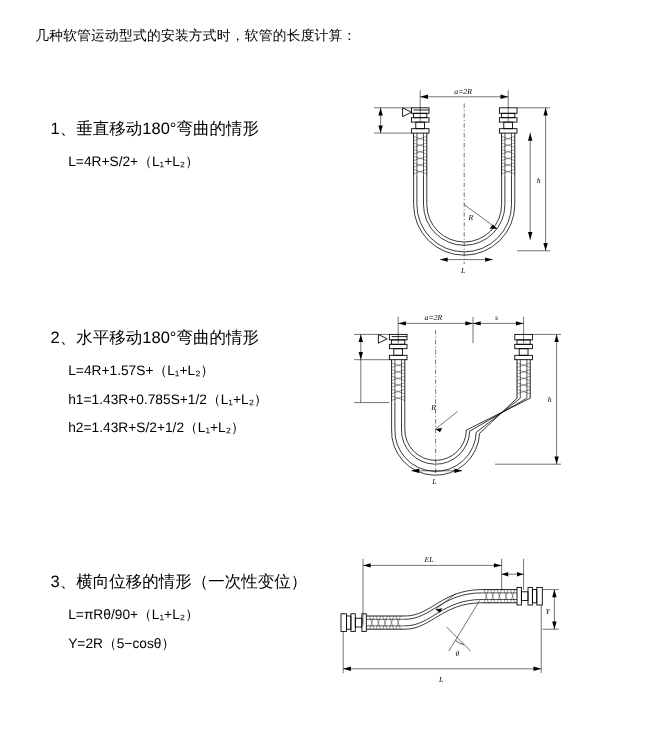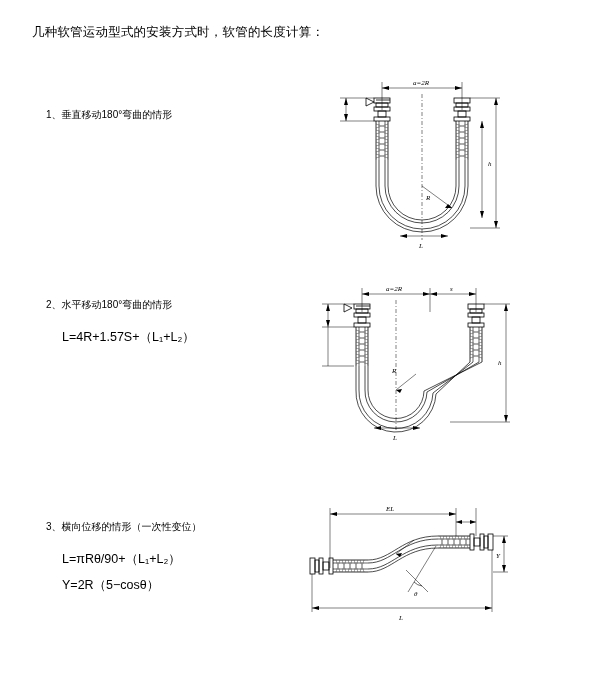--- a/index.html
+++ b/index.html
@@ -34,21 +34,21 @@
     width: 600px;
   }
   .sec1 { top: 108px; }
   .sec2 { top: 298px; }
   .sec3 { top: 520px; }
 
   .sec-title {
     position: absolute;
     left: 46px;
     top: 0;
-    font-size: 10px;
+    font-size: 15px;
     white-space: nowrap;
   }
   .formulas {
     position: absolute;
     left: 62px;
     top: 26px;
   }
   .formula {
     font-size: 12.5px;
     line-height: 26px;
@@ -73,20 +73,21 @@
 </head>
 <body>
 
 <div class="page">
 
   <div class="heading">几种软管运动型式的安装方式时，软管的长度计算：</div>
 
   <div class="section sec1">
     <div class="sec-title">1、垂直移动180°弯曲的情形</div>
     <div class="formulas">
+      <div class="formula">L=4R+S/2+（L₁+L₂）</div>
     </div>
 
     <div class="figure fig1">
       <svg width="230" height="210" viewBox="0 0 230 210">
 
         <g>
           <line class="dim" x1="82" y1="14" x2="82" y2="42"></line>
           <line class="dim" x1="162" y1="14" x2="162" y2="42"></line>
           <line class="dim" x1="82" y1="20" x2="162" y2="20"></line>
           <path class="fl" d="M82,20 l7,-2 l0,4 z"></path>
@@ -201,20 +202,22 @@
           <path class="fl" d="M46,53 l-2,-7 l4,0 z"></path>
         </g>
       </svg>
     </div>
   </div>
 
   <div class="section sec2">
     <div class="sec-title">2、水平移动180°弯曲的情形</div>
     <div class="formulas">
       <div class="formula">L=4R+1.57S+（L₁+L₂）</div>
+      <div class="formula">h1=1.43R+0.785S+1/2（L₁+L₂）</div>
+      <div class="formula">h2=1.43R+S/2+1/2（L₁+L₂）</div>
     </div>
 
     <div class="figure fig2">
       <svg width="230" height="190" viewBox="0 0 230 190">
 
         <g>
           <line class="dim" x1="62" y1="18" x2="62" y2="42"></line>
           <line class="dim" x1="130" y1="18" x2="130" y2="42"></line>
           <line class="dim" x1="62" y1="24" x2="130" y2="24"></line>
           <path class="fl" d="M62,24 l7,-2 l0,4 z"></path>

